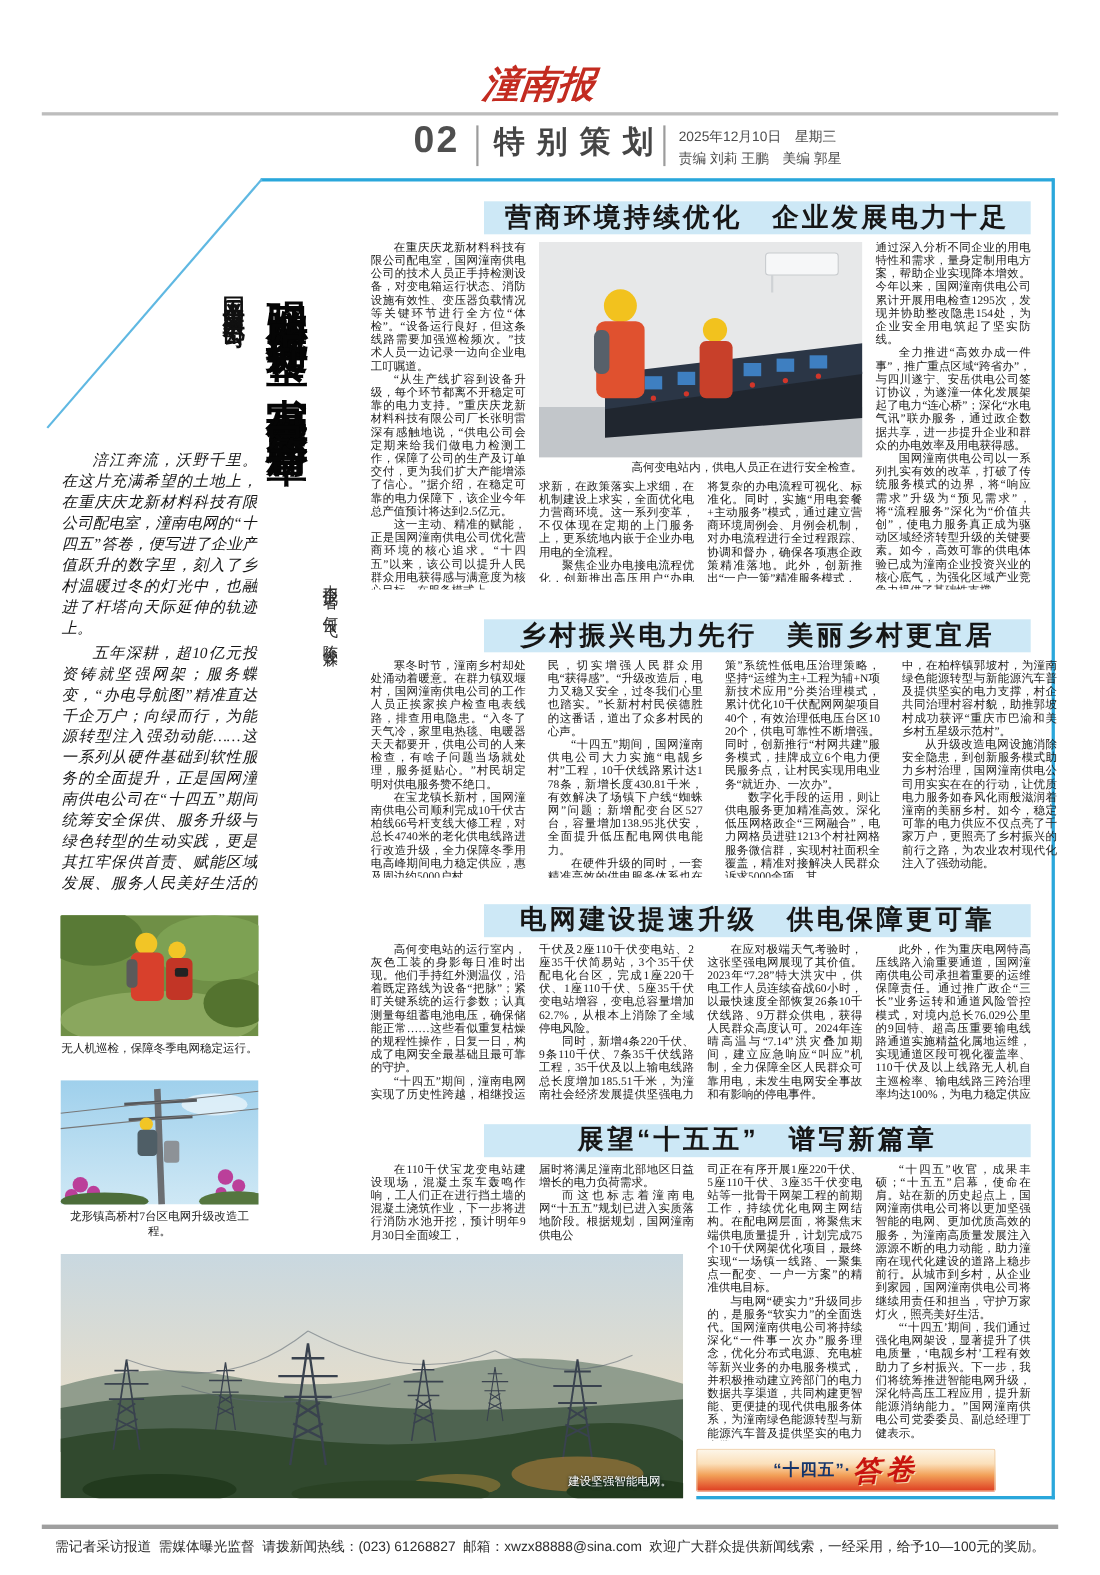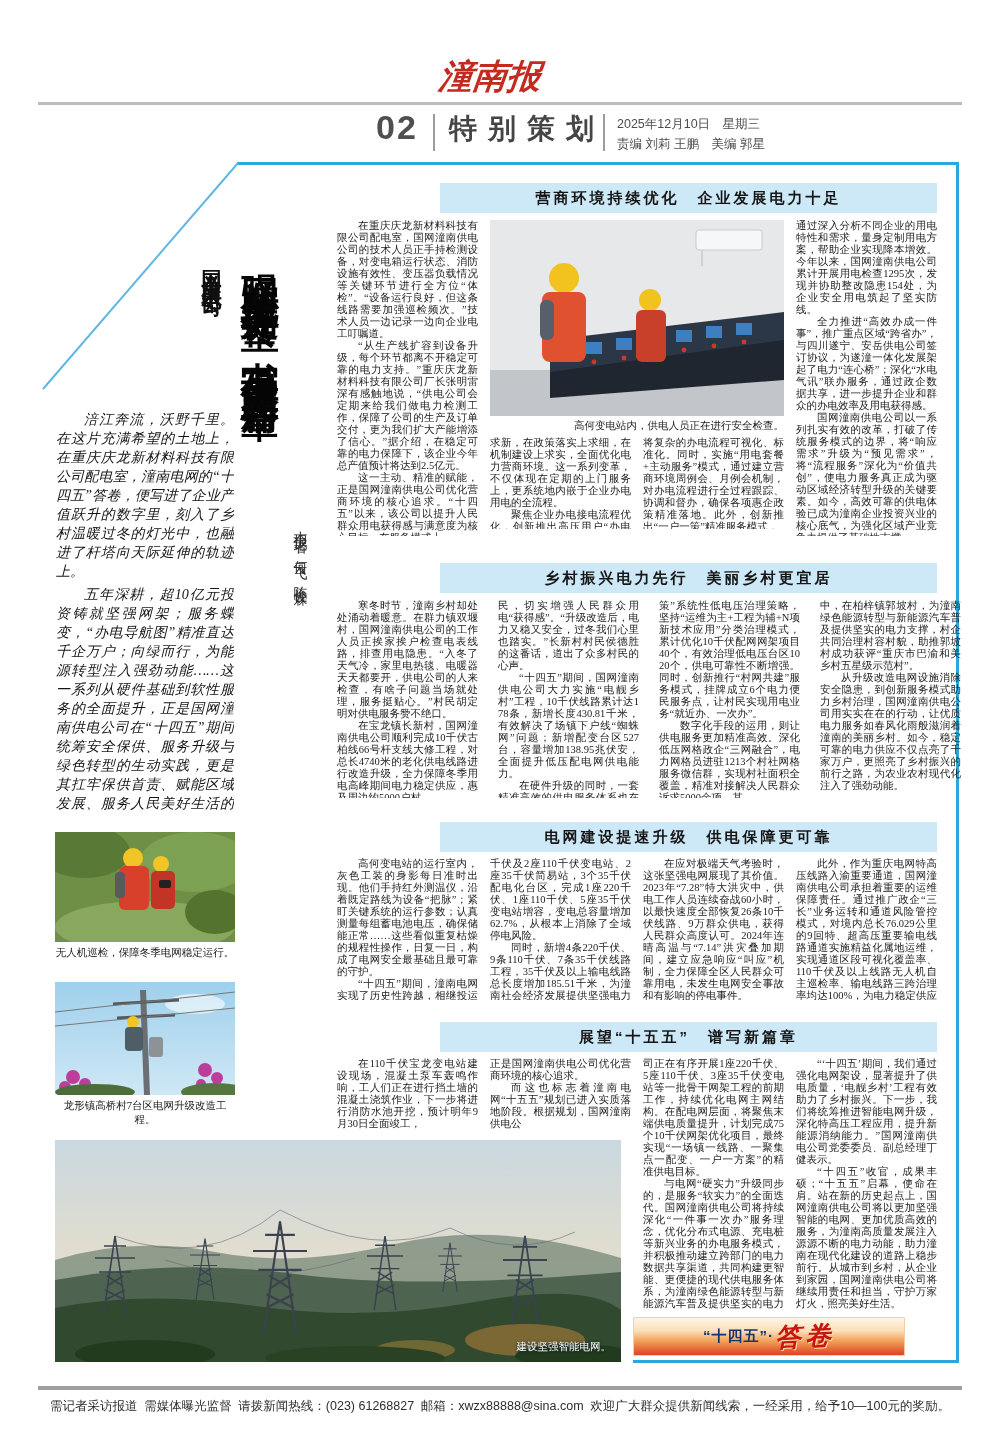--- a/index.html
+++ b/index.html
@@ -21,21 +21,21 @@
   .kicker{left:199px;top:254px;height:250px;font-size:20px;font-weight:700;letter-spacing:4px;color:#101010;}
   .bigline{left:234px;top:244px;height:824px;font-size:38px;font-weight:900;letter-spacing:5px;color:#050505;}
   .byline{left:292px;top:520px;height:290px;font-size:14px;letter-spacing:3px;color:#2a2a2a;}
   
   .intro{left:56px;top:410px;width:178px;height:404px;overflow:hidden;
          font-family:"Liberation Serif",serif;font-style:italic;font-size:14px;line-height:19px;
          text-align:justify;word-break:break-all;color:#141414;}
   .intro p.para{margin:0 0 4px 0;text-indent:2em;}
   
   .bar{left:440px;width:497px;height:30px;background:#cde8f6;text-align:center;
-       font-size:15px;font-weight:bold;line-height:30px;letter-spacing:3px;color:#161616;}
+       font-size:24px;font-weight:bold;line-height:30px;letter-spacing:3px;color:#161616;}
   
   .body{left:337px;width:600px;display:flex;gap:12px;}
   .col{width:141px;flex:0 0 141px;overflow:hidden;font-family:"Liberation Serif",serif;
        font-size:10.5px;line-height:12px;text-align:justify;word-break:break-all;color:#1b1b1b;}
   .col p.para{margin:0;text-indent:2em;}
   .col p.para.cont{text-indent:0;}
   .mid{width:294px;flex:0 0 294px;display:flex;flex-direction:column;}
   .mid .row{display:flex;gap:12px;margin-top:4px;}
   .figcap{font-family:"Liberation Serif",serif;font-size:10.5px;color:#222;line-height:14px;}
   .photo{display:block;}
@@ -289,30 +289,30 @@
   </div>
 
   <div class="abs bar" style="top:1022px;">
     <span>展望“十五五”　谱写新篇章</span>
   </div>
   <div class="abs body" style="top:1058px;height:252px;">
     <div class="col" style="height:72px;">
         <p class="para">在110千伏宝龙变电站建设现场，混凝土泵车轰鸣作响，工人们正在进行挡土墙的混凝土浇筑作业，下一步将进行消防水池开挖，预计明年9月30日全面竣工，</p>
       </div>
     <div class="col" style="height:72px;">
-        <p class="para cont">正是国网潼南供电公司优化营商环境的核心追求。</p>
+        <p class="para cont">届时将满足潼南北部地区日益增长的电力负荷需求。</p>
         <p class="para">而这也标志着潼南电网“十五五”规划已进入实质落地阶段。根据规划，国网潼南供电公</p>
       </div>
     <div class="col" style="height:252px;">
         <p class="para cont">司正在有序开展1座220千伏、5座110千伏、3座35千伏变电站等一批骨干网架工程的前期工作，持续优化电网主网结构。在配电网层面，将聚焦末端供电质量提升，计划完成75个10千伏网架优化项目，最终实现“一场镇一线路、一聚集点一配变、一户一方案”的精准供电目标。</p>
         <p class="para">与电网“硬实力”升级同步的，是服务“软实力”的全面迭代。国网潼南供电公司将持续深化“一件事一次办”服务理念，优化分布式电源、充电桩等新兴业务的办电服务模式，并积极推动建立跨部门的电力数据共享渠道，共同构建更智能、更便捷的现代供电服务体系，为潼南绿色能源转型与新能源汽车普及提供坚实的电力支撑。</p>
       </div>
     <div class="col" style="height:252px;">
+        <p class="para">“十四五”收官，成果丰硕；“十五五”启幕，使命在肩。站在新的历史起点上，国网潼南供电公司将以更加坚强智能的电网、更加优质高效的服务，为潼南高质量发展注入源源不断的电力动能，助力潼南在现代化建设的道路上稳步前行。从城市到乡村，从企业到家园，国网潼南供电公司将继续用责任和担当，守护万家灯火，照亮美好生活。</p>
         <p class="para">“‘十四五’期间，我们通过强化电网架设，显著提升了供电质量，‘电靓乡村’工程有效助力了乡村振兴。下一步，我们将统筹推进智能电网升级，深化特高压工程应用，提升新能源消纳能力。”国网潼南供电公司党委委员、副总经理丁健表示。</p>
-        <p class="para">“十四五”收官，成果丰硕；“十五五”启幕，使命在肩。站在新的历史起点上，国网潼南供电公司将以更加坚强智能的电网、更加优质高效的服务，为潼南高质量发展注入源源不断的电力动能，助力潼南在现代化建设的道路上稳步前行。从城市到乡村，从企业到家园，国网潼南供电公司将继续用责任和担当，守护万家灯火，照亮美好生活。</p>
       </div>
   </div>
 
   <div class="abs footline" style="left:38px;top:1386px;width:924px;height:4px;"></div>
   <div class="abs footer">
     <span>需记者采访报道</span>
     <span>需媒体曝光监督</span>
     <span>请拨新闻热线：(023) 61268827</span>
     <span>邮箱：xwzx88888@sina.com</span>
     <span>欢迎广大群众提供新闻线索，一经采用，给予10—100元的奖励。</span>

